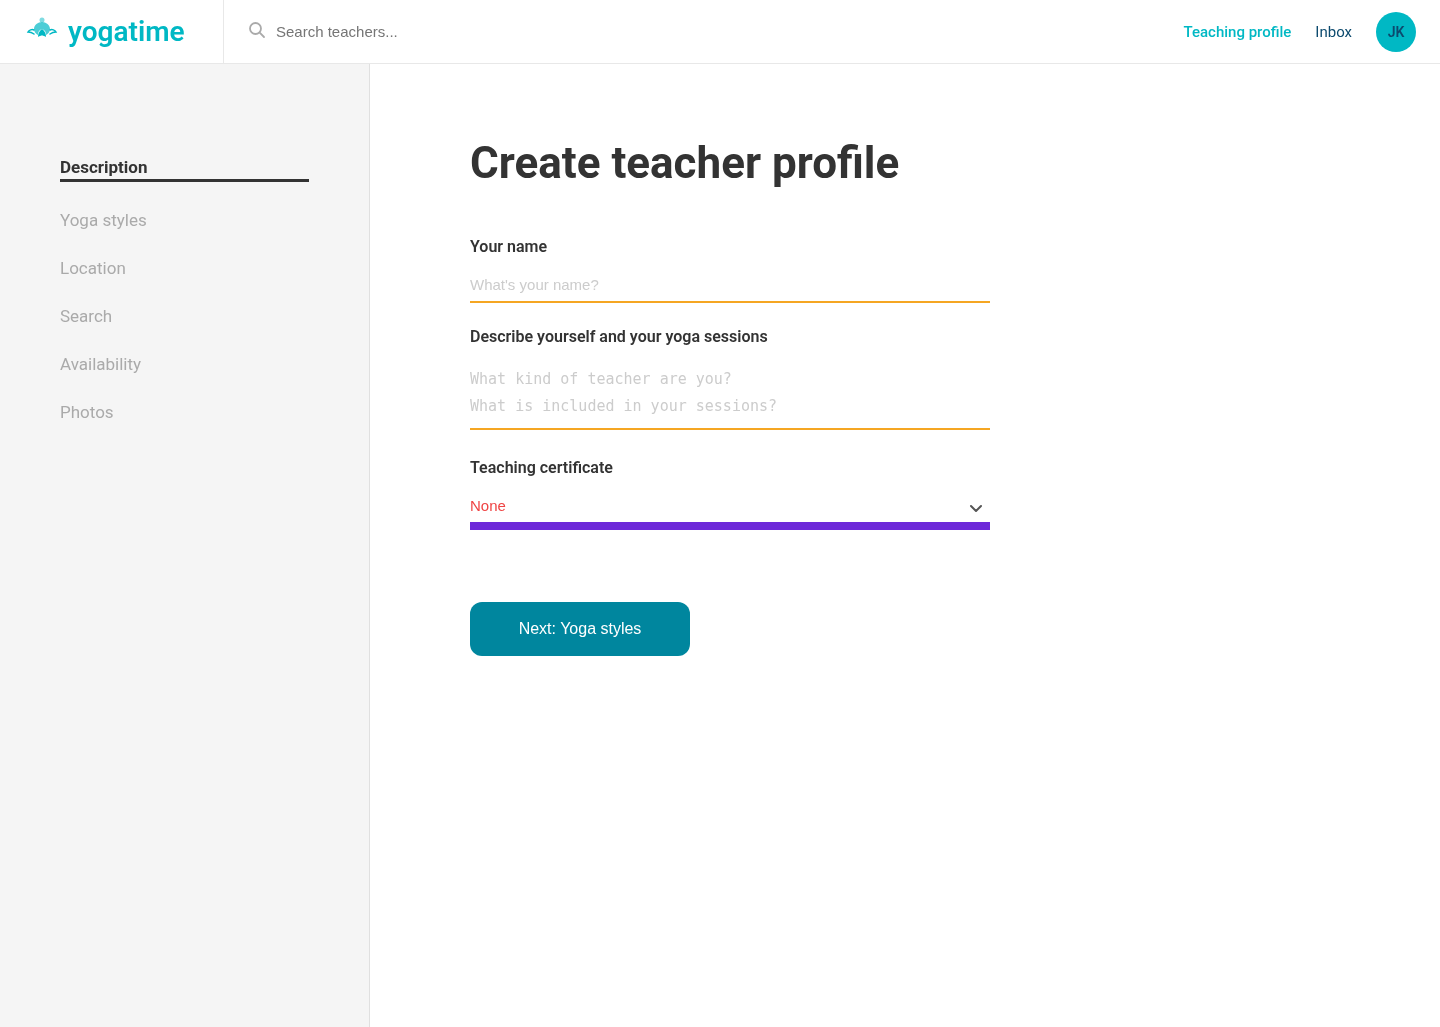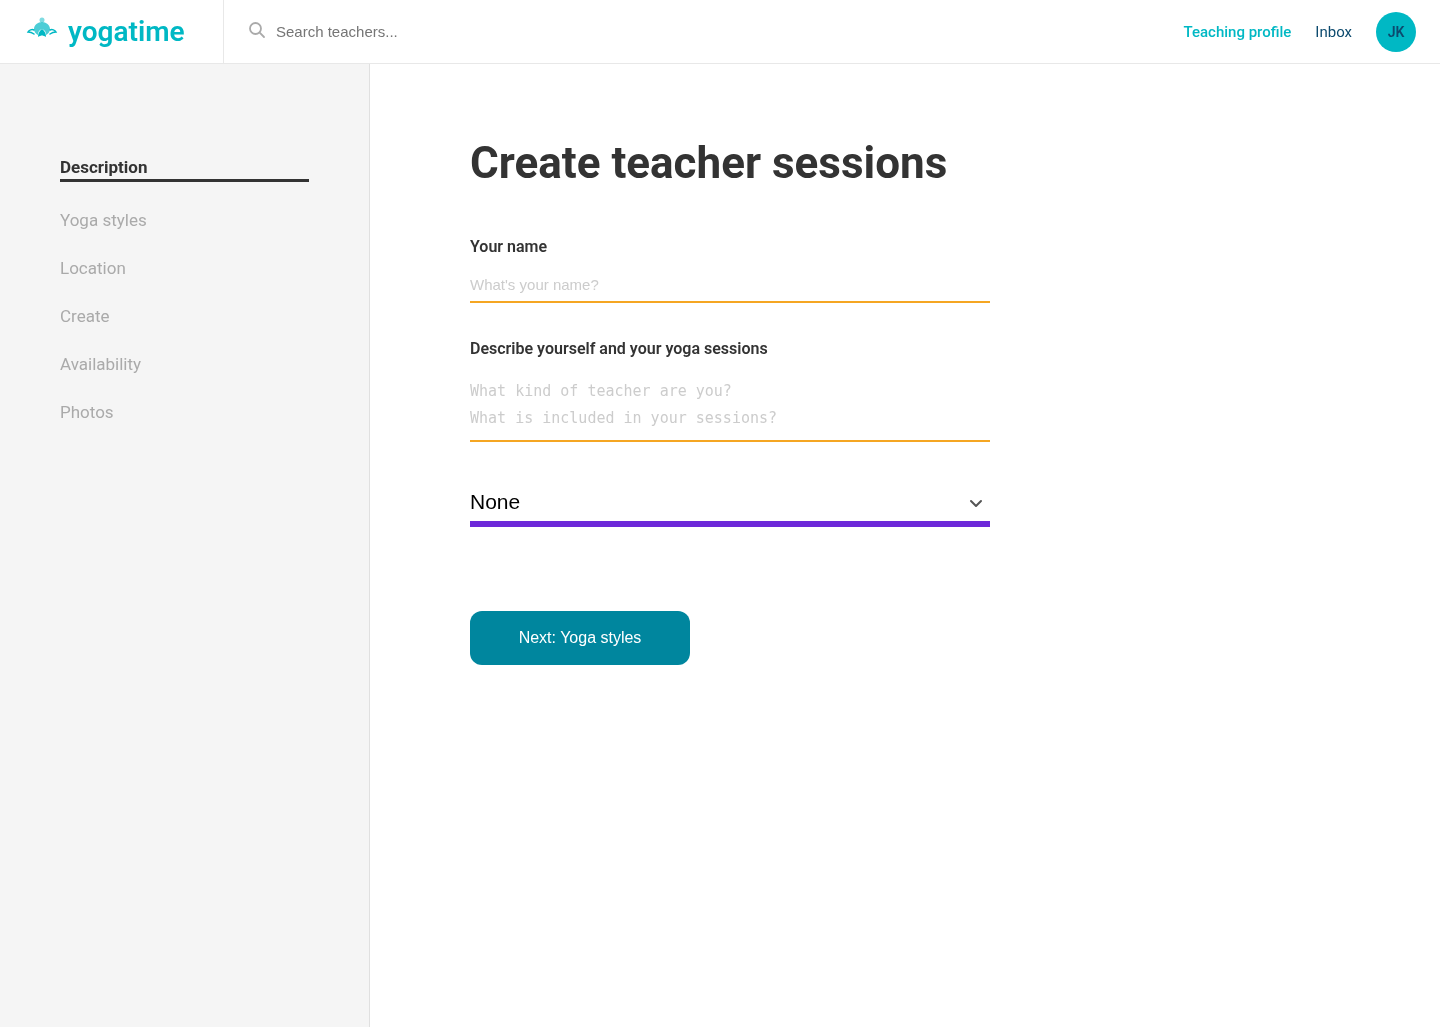--- a/index.html
+++ b/index.html
@@ -163,21 +163,21 @@
       color: #333;
       margin-bottom: 48px;
     }
 
     
     .form-section {
       max-width: 520px;
     }
 
     .form-group {
-      margin-bottom: 36px;
+      margin-bottom: 24px;
     }
 
     .form-label {
       display: block;
       font-size: 16px;
       font-weight: 600;
       color: #333;
       margin-bottom: 12px;
     }
 
@@ -215,24 +215,24 @@
     }
 
     .form-select-wrap {
       position: relative;
       width: 100%;
     }
 
     .form-select {
       width: 100%;
       border: none;
-      border-bottom: 6px solid #6d28d9;
+      border-bottom: 8px solid #6d28d9;
       outline: none;
-      font-size: 21px;
-      color: #000000;
+      font-size: 15px;
+      color: #ef4444;
       padding: 8px 0;
       background: transparent;
       appearance: none;
       cursor: pointer;
     }
 
     .select-chevron {
       position: absolute;
       right: 4px;
       top: 50%;
@@ -290,46 +290,47 @@
   </nav>
 </header>
 
 <div class="main-layout">
 
   <aside class="sidebar">
     <nav class="sidebar-nav">
       <span class="sidebar-item active">Description</span>
       <span class="sidebar-item">Yoga styles</span>
       <span class="sidebar-item">Location</span>
-      <span class="sidebar-item">Create</span>
+      <span class="sidebar-item">Search</span>
       <span class="sidebar-item">Availability</span>
       <span class="sidebar-item">Photos</span>
     </nav>
   </aside>
 
   <main class="content-area">
-    <h1 class="page-title">Create teacher sessions</h1>
+    <h1 class="page-title">Create teacher profile</h1>
 
     <div class="form-section">
 
       
       <div class="form-group">
         <label class="form-label">Your name</label>
         <input class="form-input" type="text" placeholder="What's your name?" style="">
       </div>
 
       
       <div class="form-group">
         <label class="form-label">Describe yourself and your yoga sessions</label>
         <textarea class="form-textarea" placeholder="What kind of teacher are you?
 What is included in your sessions?" style=""></textarea>
       </div>
 
       
       <div class="form-group">
+        <label class="form-label">Teaching certificate</label>
         <div class="form-select-wrap">
           <select class="form-select">
             <option>None</option>
             <option>Yoga Alliance RYT-200</option>
             <option>Yoga Alliance RYT-500</option>
             <option>Other</option>
           </select>
           <span class="select-chevron">
             <svg width="20" height="20" viewBox="0 0 20 20" fill="none">
               <polyline points="5,8 10,13 15,8" stroke="#555" stroke-width="2" stroke-linecap="round" stroke-linejoin="round" fill="none"></polyline>

